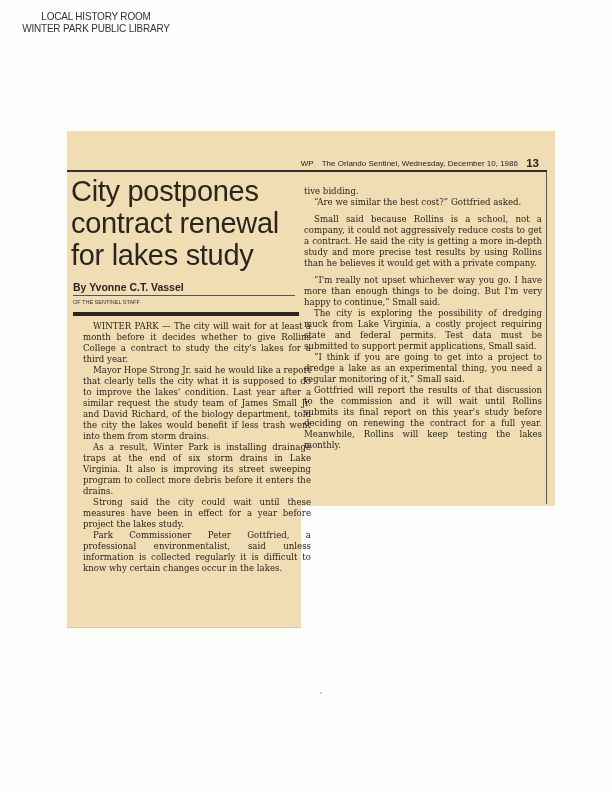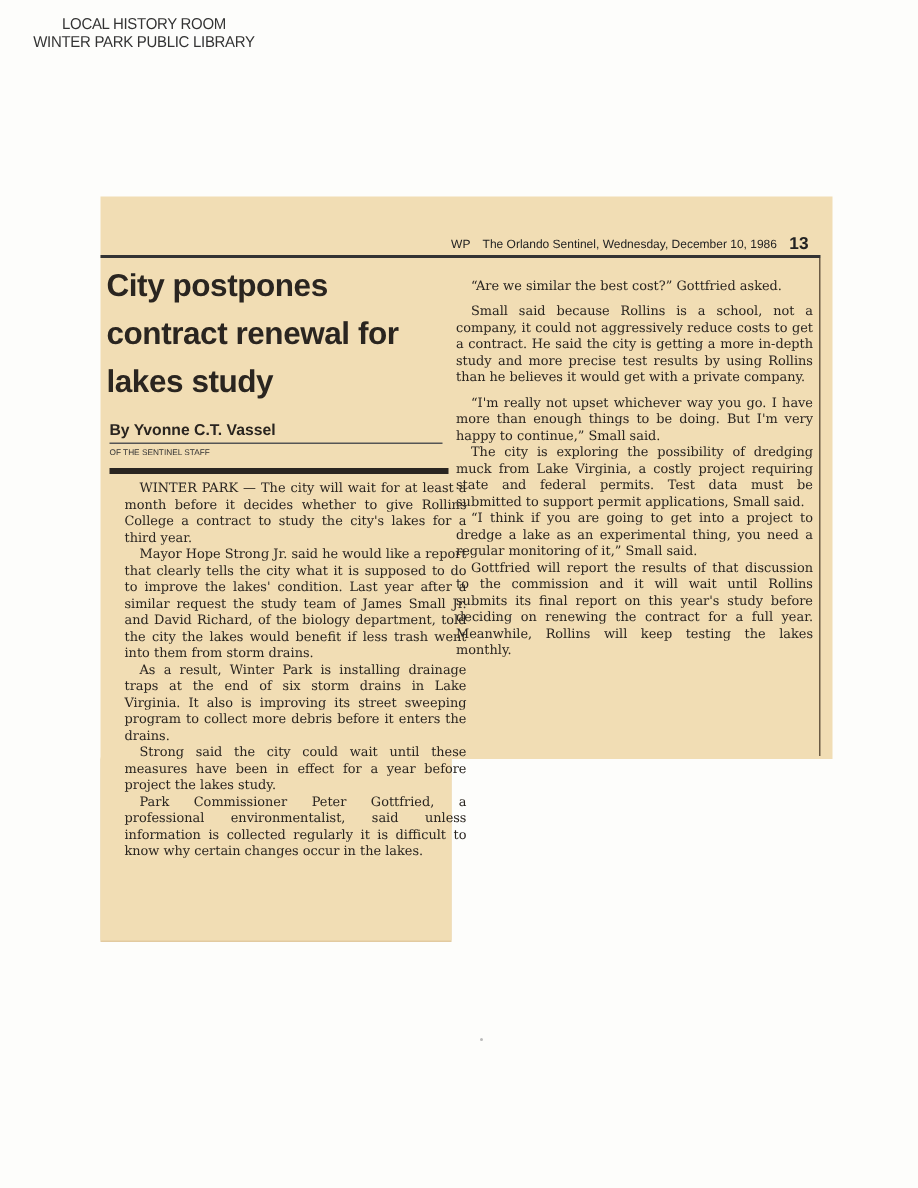--- a/index.html
+++ b/index.html
@@ -27,22 +27,22 @@
   }
   .masthead .line {
     position:absolute; right:16px; top:1px; white-space:nowrap;
   }
   .masthead .page-num { font-weight:bold; font-size:11.5px; margin-left:6px; vertical-align:-1px; }
   .masthead .sec { margin-right:6px; }
   .rule-top { position:absolute; left:67px; top:170px; width:480px; height:1.5px; background:#333; }
   .vert-rule { position:absolute; left:546px; top:172px; width:1px; height:332px; background:#6a5a44; }
   .headline {
     position:absolute; left:71px; top:175px; width:230px;
-    font-family:"Liberation Sans", sans-serif; font-weight:bold;
-    font-size:21px; line-height:32px; color:#2a2520; letter-spacing:-0.3px;
+    font-family:"Liberation Sans", sans-serif; font-weight:normal;
+    font-size:29px; line-height:32px; color:#2a2520; letter-spacing:-0.3px;
   }
   .byline {
     position:absolute; left:73px; top:281px;
     font-family:Liberation Sans, sans-serif; font-weight:bold; font-size:10.5px; color:#2a2520;
   }
   .byline-rule { position:absolute; left:73px; top:295px; width:222px; height:1px; background:#555; }
   .staff {
     position:absolute; left:73px; top:299px;
     font-family:"Liberation Sans", sans-serif; font-size:5.5px; color:#333;
   }
@@ -88,20 +88,21 @@
 
 <div class="col col-left">
   <p>WINTER PARK — The city will wait for at least a month before it decides whether to give Rollins College a contract to study the city's lakes for a third year.</p>
   <p>Mayor Hope Strong Jr. said he would like a report that clearly tells the city what it is supposed to do to improve the lakes' condition. Last year after a similar request the study team of James Small Jr. and David Richard, of the biology department, told the city the lakes would benefit if less trash went into them from storm drains.</p>
   <p>As a result, Winter Park is installing drainage traps at the end of six storm drains in Lake Virginia. It also is improving its street sweeping program to collect more debris before it enters the drains.</p>
   <p>Strong said the city could wait until these measures have been in effect for a year before project the lakes study.</p>
   <p>Park Commissioner Peter Gottfried, a professional environmentalist, said unless information is collected regularly it is difficult to know why certain changes occur in the lakes.</p>
 </div>
 
 <div class="col col-right">
+  <p class="first">tive bidding.</p>
   <p>“Are we similar the best cost?” Gottfried asked.</p>
   <p class="gap">Small said because Rollins is a school, not a company, it could not aggressively reduce costs to get a contract. He said the city is getting a more in-depth study and more precise test results by using Rollins than he believes it would get with a private company.</p>
   <p class="gap">“I'm really not upset whichever way you go. I have more than enough things to be doing. But I'm very happy to continue,” Small said.</p>
   <p>The city is exploring the possibility of dredging muck from Lake Virginia, a costly project requiring state and federal permits. Test data must be submitted to support permit applications, Small said.</p>
   <p>“I think if you are going to get into a project to dredge a lake as an experimental thing, you need a regular monitoring of it,” Small said.</p>
   <p>Gottfried will report the results of that discussion to the commission and it will wait until Rollins submits its final report on this year's study before deciding on renewing the contract for a full year. Meanwhile, Rollins will keep testing the lakes monthly.</p>
 </div>
 
 <div class="speck" style="left:320px;top:692px;"></div>
 

